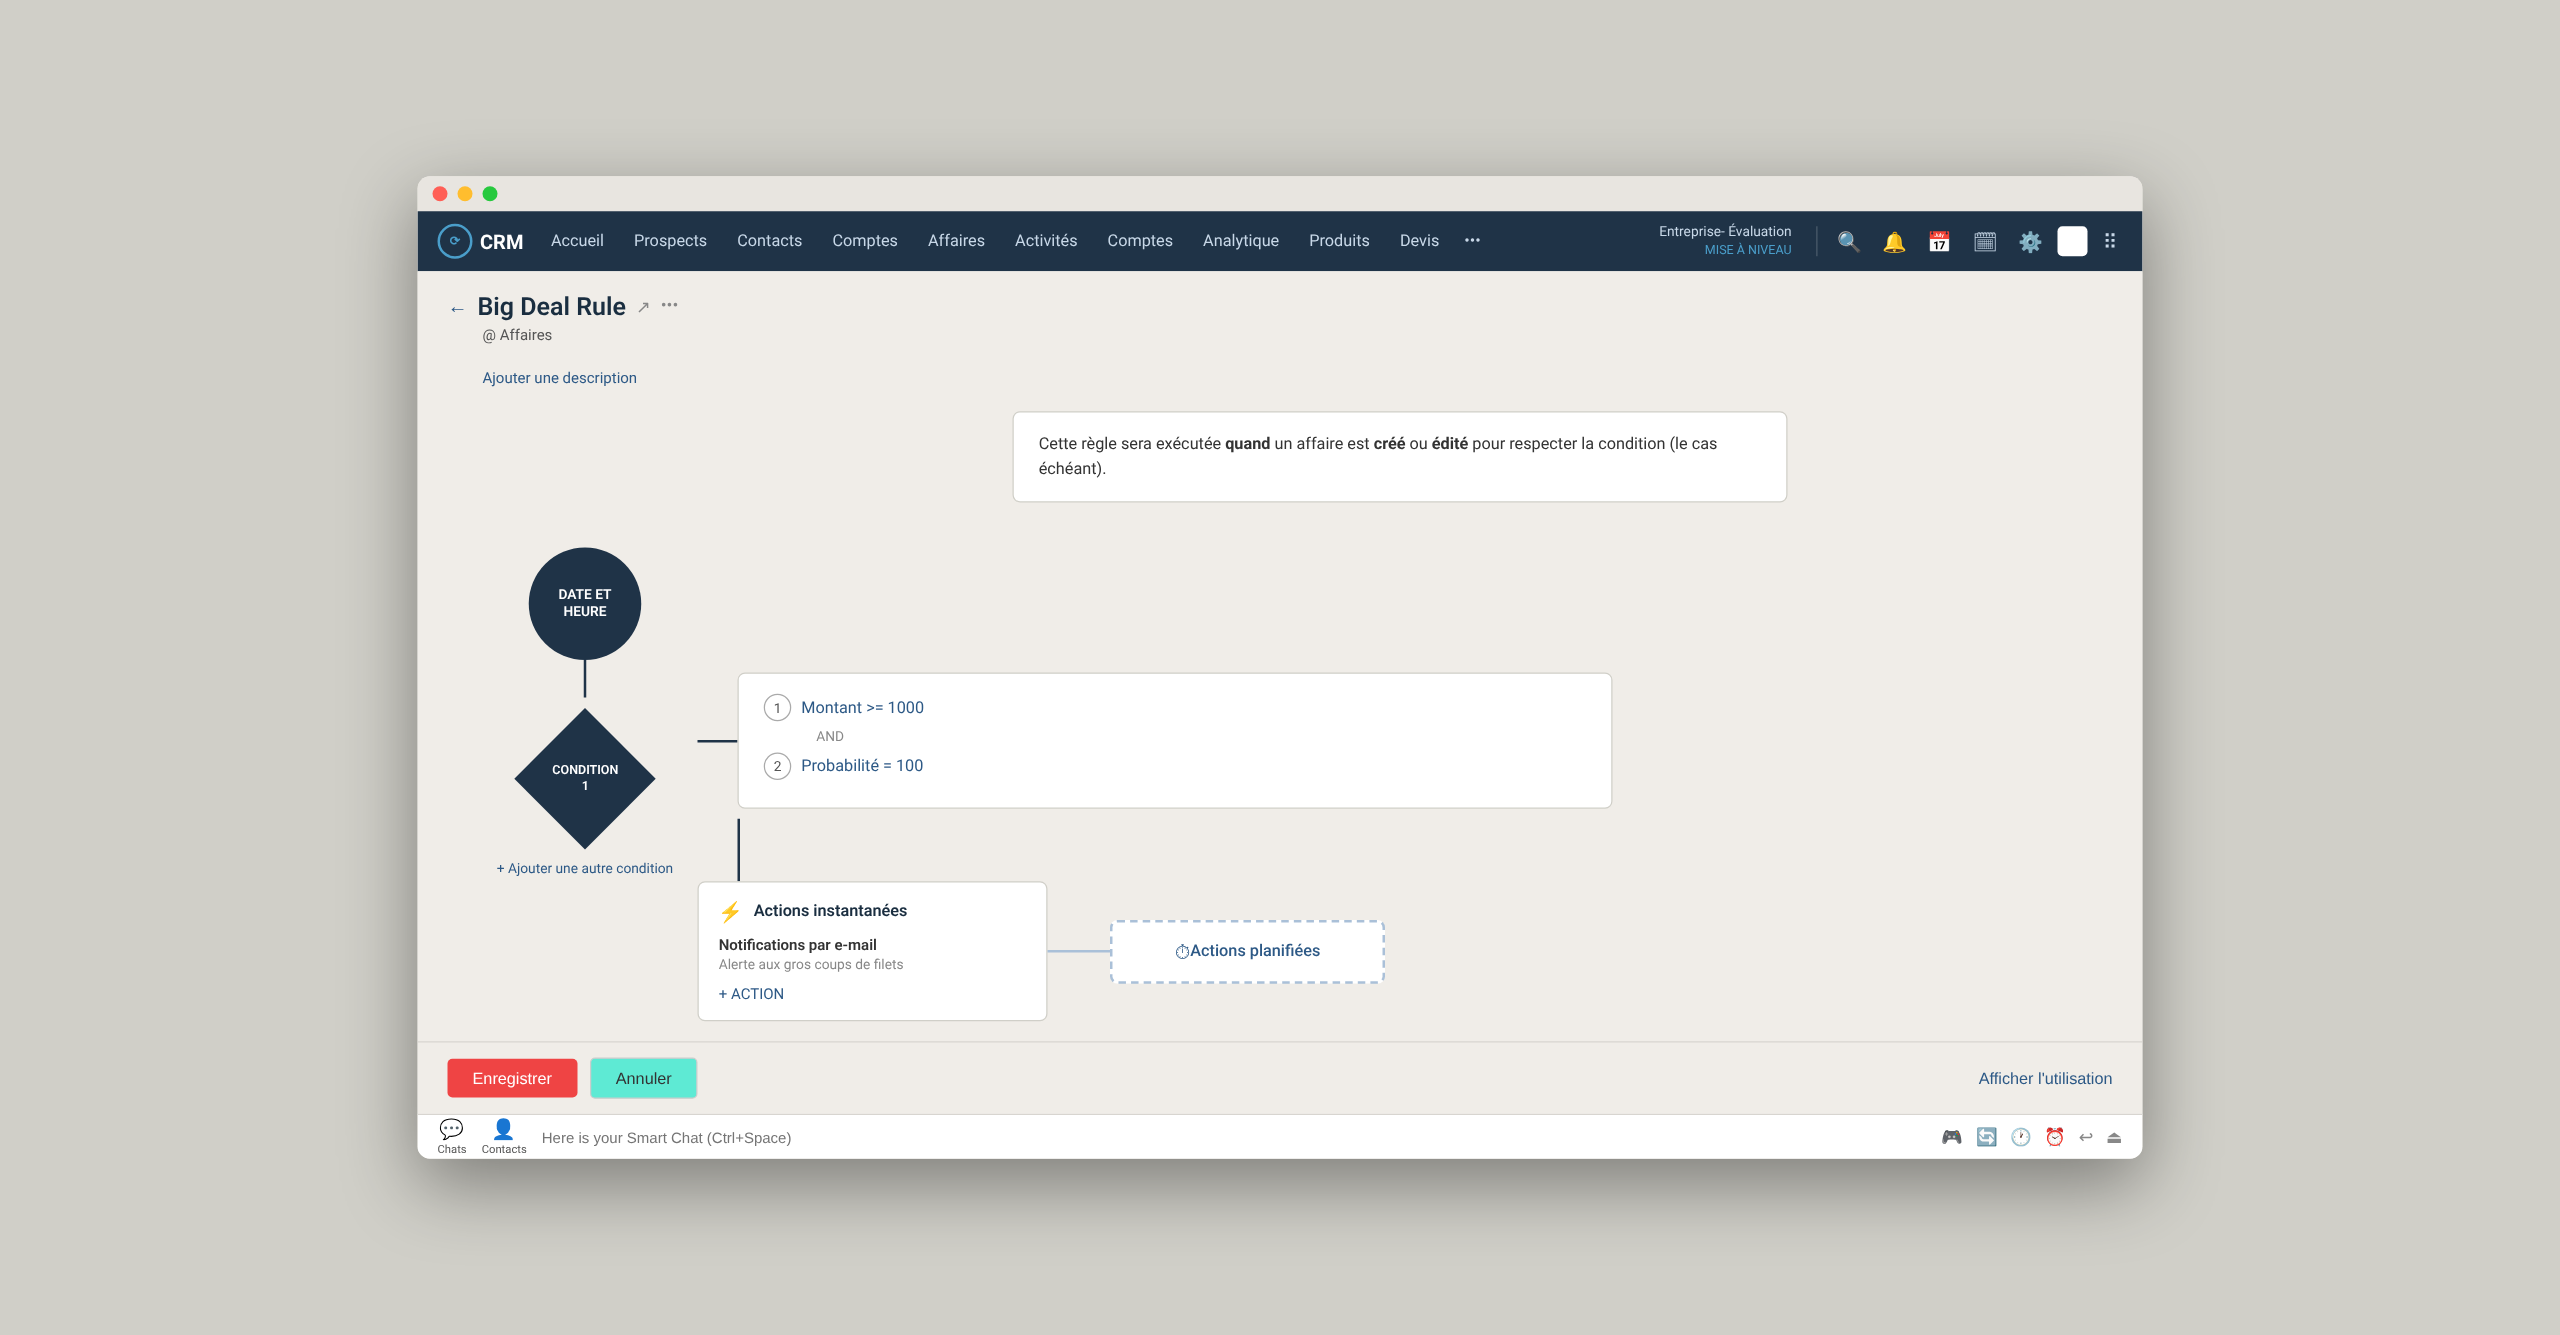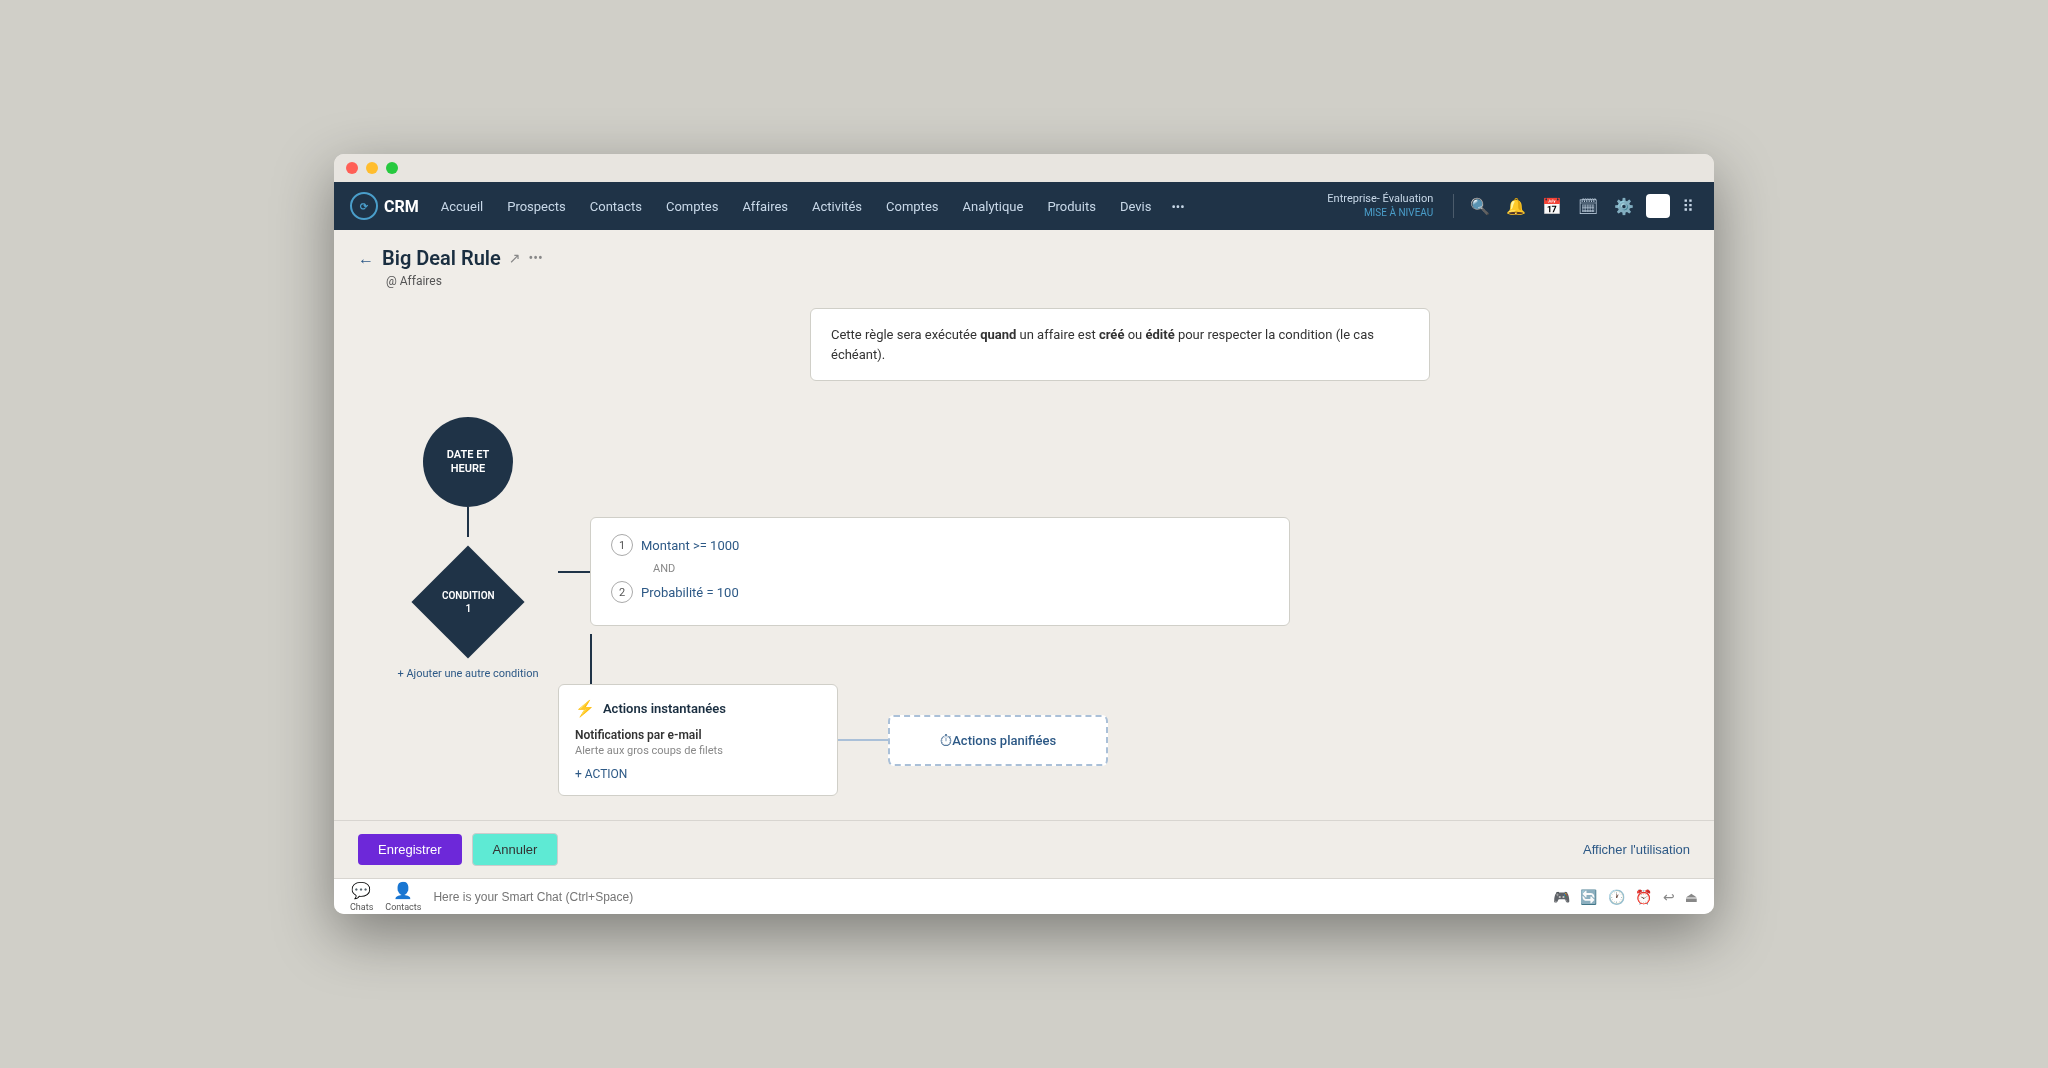--- a/index.html
+++ b/index.html
@@ -218,21 +218,21 @@
     .add-action { color: #2d5986; font-size: 12px; cursor: pointer; margin-top: 10px; }
     .planned-text { color: #2d5986; font-size: 13px; font-weight: 500; }
     
     .bottom-bar {
       background: #f0ede8;
       border-top: 1px solid #d8d5d0;
       padding: 12px 24px;
       display: flex; align-items: center; gap: 10px;
     }
     .btn-save {
-      background: #6d28d9; color: white;
+      background: #ef4444; color: white;
       border: none; border-radius: 4px;
       padding: 8px 20px; font-size: 13px; cursor: pointer;
     }
     .btn-cancel {
       background: #5eead4; color: #333;
       border: 1px solid #ccc; border-radius: 4px;
       padding: 8px 20px; font-size: 13px; cursor: pointer;
     }
     .btn-usage {
       margin-left: auto; color: #2d5986; font-size: 13px; cursor: pointer;
@@ -305,20 +305,21 @@
 
   <div class="content">
 
     <div class="page-header">
       <span class="back-btn">←</span>
       <span class="page-title">Big Deal Rule</span>
       <span class="page-title-icon">↗</span>
       <span class="page-title-icon">•••</span>
     </div>
     <div class="page-subtitle">@ Affaires</div>
+    <div class="add-desc">Ajouter une description</div>
 
     <div class="workflow">
 
       <div style="display:flex; align-items:center; width:100%; margin-bottom:16px;">
         <div style="width:180px; flex-shrink:0;"></div>
         <div style="width:2px; height:2px; background:transparent; flex-shrink:0; margin-right:30px;"></div>
         <div class="info-box">
           <span>Cette règle sera exécutée </span><strong>quand</strong><span> un affaire est </span><strong>créé</strong><span> ou </span><strong>édité</strong><span> pour respecter la condition (le cas échéant).</span>
         </div>
       </div>

